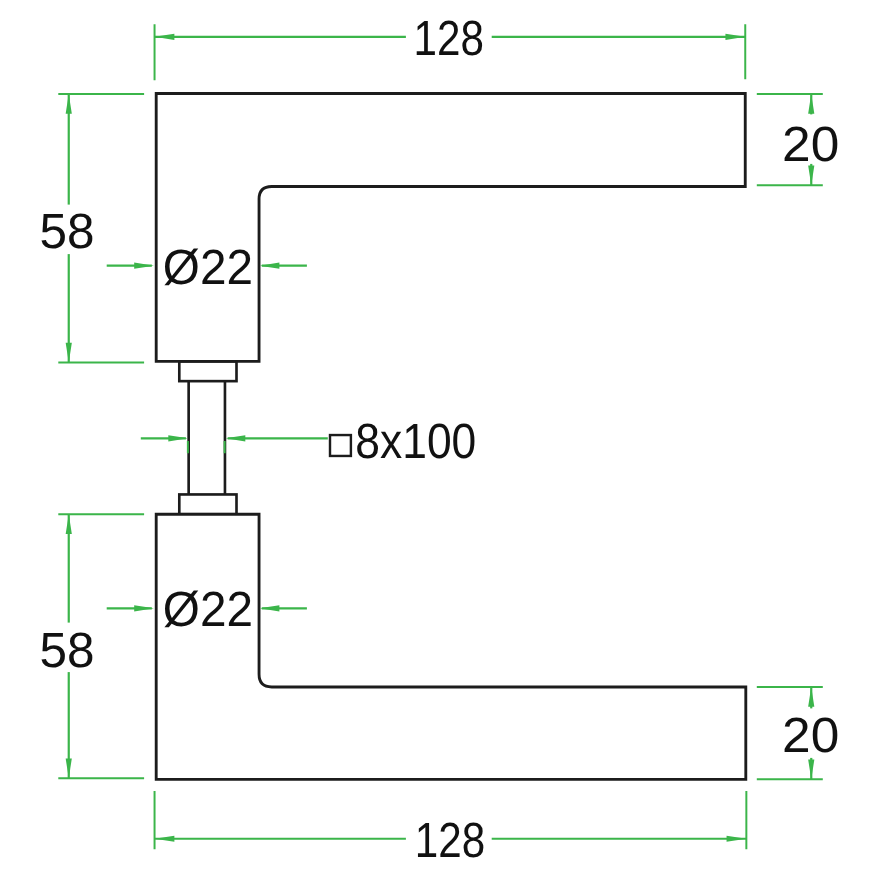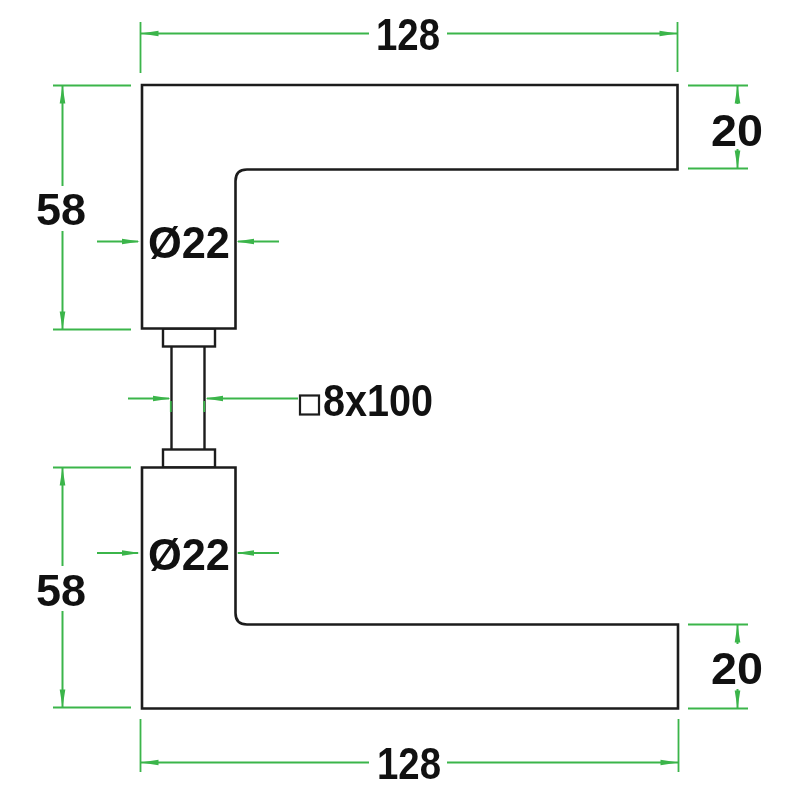--- a/index.html
+++ b/index.html
@@ -2,21 +2,21 @@
 <html style="--dim: #3bb54a; --outline: #1c1c1c; --label: #111111; --bg: #ffffff;"><head>
 <meta charset="utf-8">
 <style>
   :root{
     --dim:#3bb54a;
     --outline:#1c1c1c;
     --label:#111111;
     --bg:#ffffff;
   }
   html,body{margin:0;padding:0;background:var(--bg);}
-  .stage{width:800px;height:800px;background:var(--bg);position:relative;overflow:hidden;font-weight:bold;}
+  .stage{width:800px;height:800px;background:var(--bg);position:relative;overflow:hidden;}
   svg{display:block;}
   .part{fill:#ffffff;stroke:var(--outline);stroke-width:2.6;stroke-linejoin:miter;}
   .part-thin{fill:#ffffff;stroke:var(--outline);stroke-width:2.4;}
   .dim-line{stroke:var(--dim);stroke-width:2;fill:none;}
   .ext-line{stroke:var(--dim);stroke-width:1.8;fill:none;}
   .arrow{fill:var(--dim);stroke:none;}
   .dim-text{
     font-family:"Liberation Sans", sans-serif;
     font-size:45px;
     fill:var(--label);

